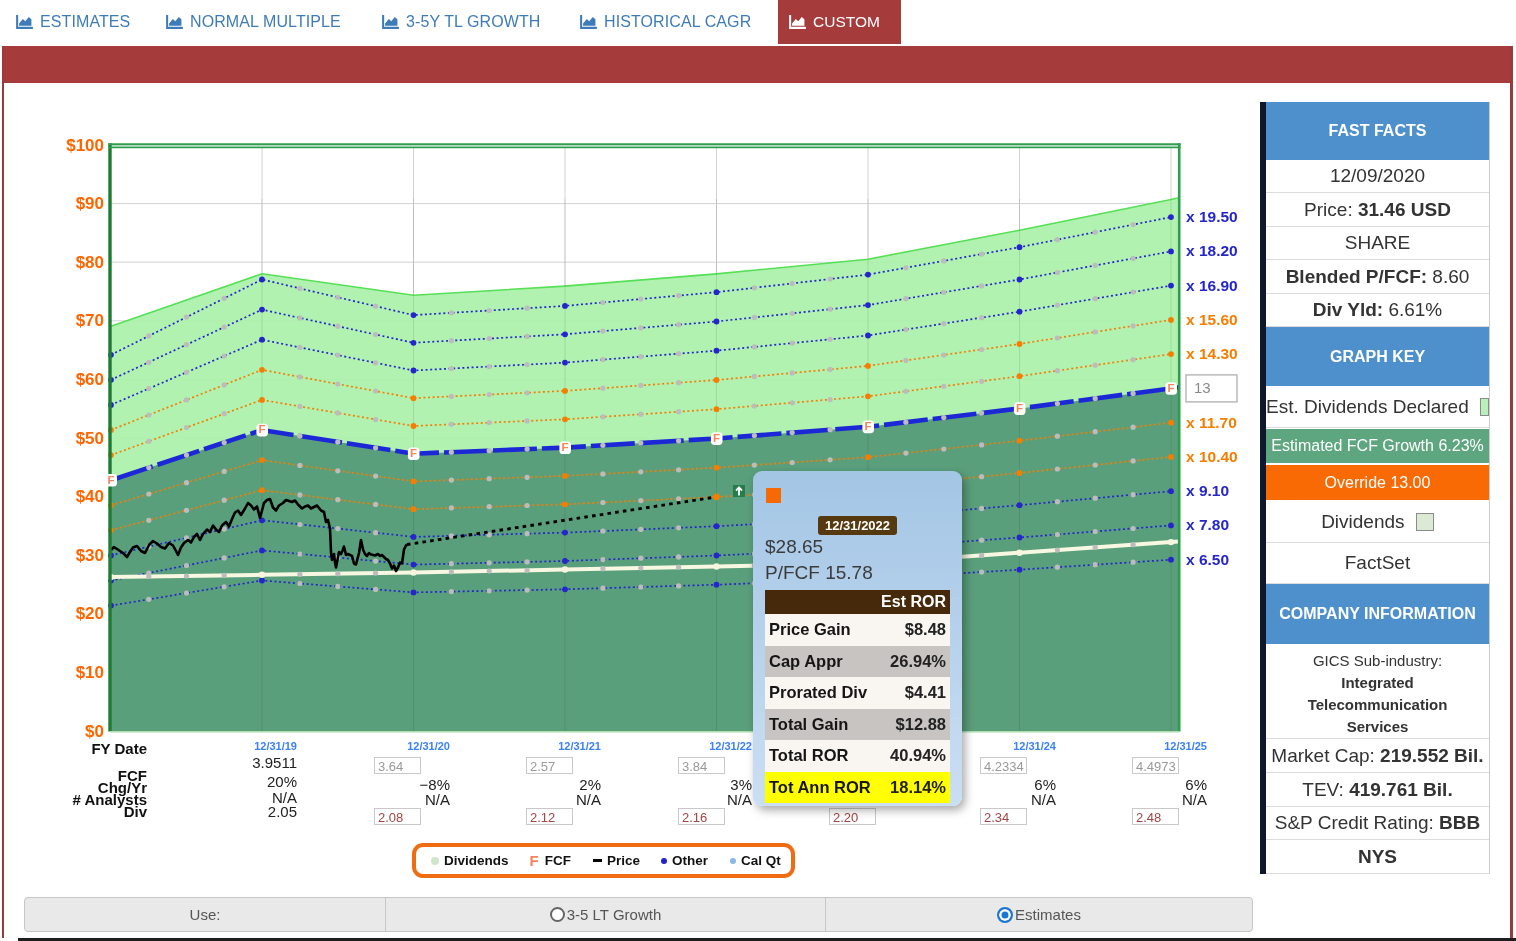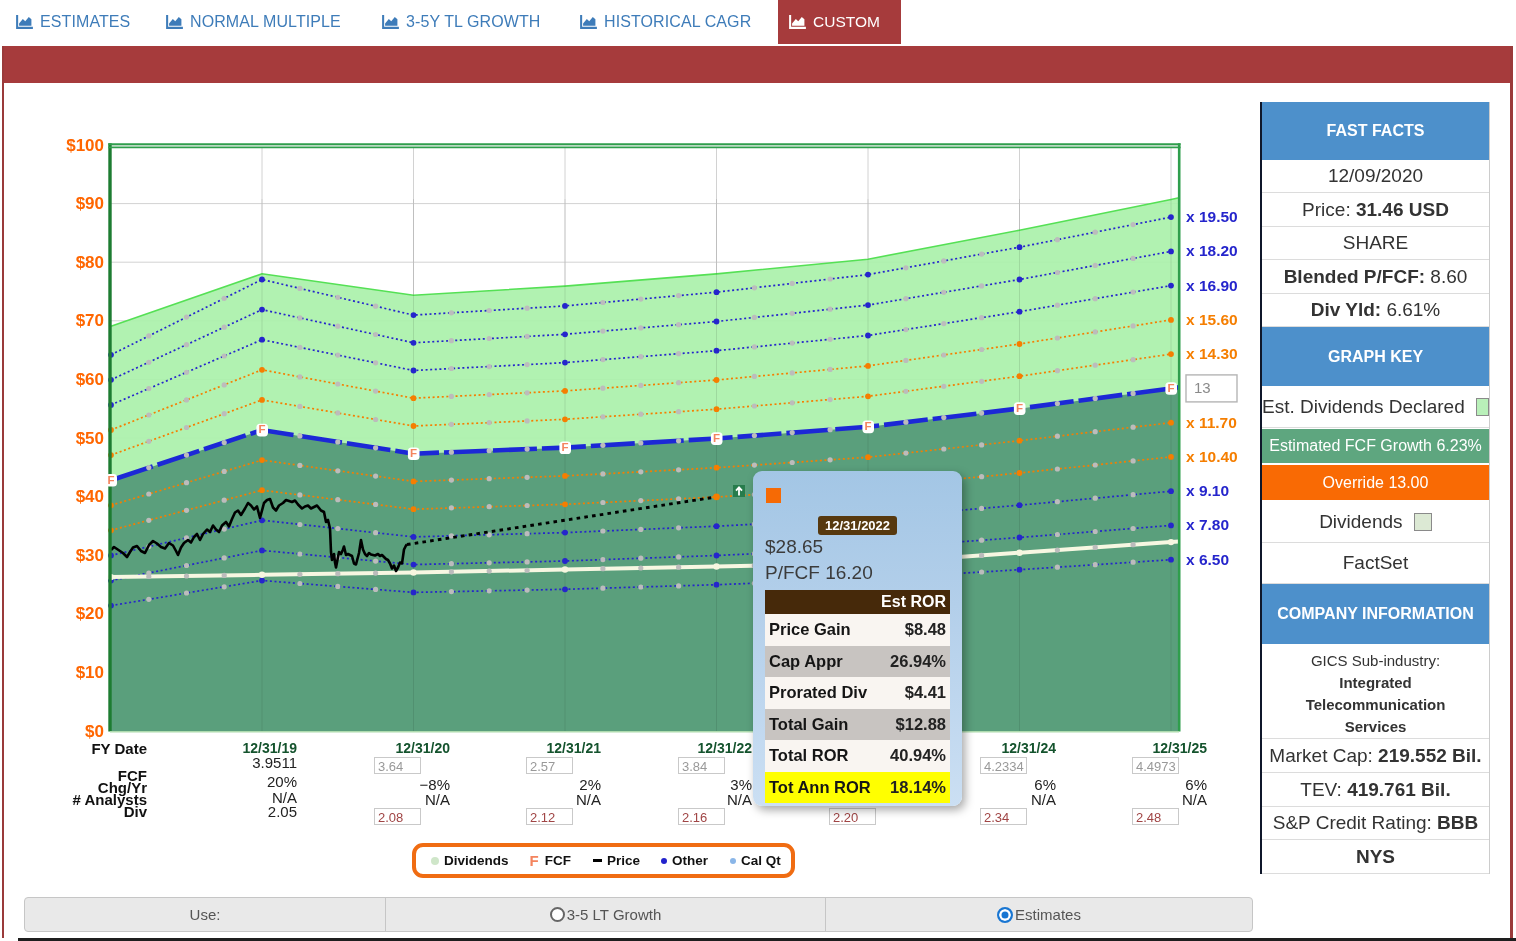--- a/index.html
+++ b/index.html
@@ -7,35 +7,35 @@
 .tab{position:absolute;top:0;height:44px;display:flex;align-items:center;
  color:#3e7cb9;font-size:16px;letter-spacing:0.1px}
 .tic{width:17px;height:14px;margin-right:7px}
 #tabcustom{position:absolute;left:778px;top:0;width:123px;height:44px;background:#a63b3c;
  color:#fff;display:flex;align-items:center;padding-left:11px;font-size:15.5px}
 #band{position:absolute;left:3px;top:46px;width:1508px;height:36.5px;background:#a63b3c}
 #lbord{position:absolute;left:2px;top:46px;width:2px;height:892px;background:#9a3a3a}
 #rbord{position:absolute;left:1510px;top:46px;width:3px;height:892px;background:#9a3a3a}
 #bstrip{position:absolute;left:18px;top:937.5px;width:1498px;height:3.5px;background:#1e1e1e}
 .fyl{position:absolute;right:1369px;font-size:15px;font-weight:bold;color:#111;white-space:nowrap}
-.fyd{position:absolute;font-size:14px;font-weight:bold;color:#14532d;white-space:nowrap}
+.fyd{position:absolute;font-size:11px;font-weight:bold;color:#3b82f6;white-space:nowrap}
 .fyv{position:absolute;font-size:15px;color:#222;white-space:nowrap}
 .fybox{position:absolute;width:47px;height:16.5px;background:#fff;border:1px solid #c9c9c9;
  font-size:13px;color:#999;padding:1px 0 0 3px}
 .fydv{color:#a04545}
 #legend{position:absolute;left:412px;top:843px;width:383px;height:35px;border:4.5px solid #f06c12;
  border-radius:11px;background:#fff;display:flex;align-items:center;font-size:13.5px;font-weight:bold;color:#111;white-space:nowrap}
 .ld{border-radius:50%;display:inline-block}
 #bbar{position:absolute;left:24px;top:897px;width:1229px;height:35px;background:#e9e9e9;
  border:1px solid #c6c6c6;border-radius:4px;display:flex;color:#555;font-size:15px}
 .bc{display:flex;align-items:center;justify-content:center}
 .radio{width:15px;height:15px;border-radius:50%;border:2px solid #666;background:#fff;margin-right:2px}
 .radiob{width:16px;height:16px;border-radius:50%;border:2px solid #1976d2;background:#1976d2;
  box-shadow:inset 0 0 0 2.5px #fff;margin-right:2px}
-#panel{position:absolute;left:1260px;top:102px;width:230px;border-left:2px solid #0f172a;
+#panel{position:absolute;left:1260px;top:102px;width:230px;border-left:6px solid #0f172a;
  border-right:1px solid #ccc;background:#fff}
 #panel .hdr{background:#4d90cb;color:#fff;font-weight:bold;font-size:16px;display:flex;
  align-items:center;justify-content:center}
 #panel .r{display:flex;align-items:center;justify-content:center;font-size:19px;color:#333;
  border-bottom:1px solid #dcdcdc}
 #panel .grn{background:#5ea67f;color:#fff;font-size:16px;display:flex;align-items:center;
  justify-content:center;border-bottom:2px solid #fff;border-top:1px solid #fff}
 #panel .org{background:#f96a04;color:#fff;font-size:16px;display:flex;align-items:center;
  justify-content:center;border-bottom:2px solid #fff}
 #panel .gics{text-align:center;font-size:15px;color:#333;line-height:22px;padding-top:6px;
@@ -638,21 +638,21 @@
     <div class="r" style="height:33px">S&amp;P Credit Rating:&nbsp;<b>BBB</b></div>
     <div class="r" style="height:34px">
       <b>NYS</b>
     </div>
   </div>
 
 <div id="tip">
  <div style="position:absolute;left:13px;top:17px;width:15px;height:15px;background:#f66a05"></div>
  <div id="tipdate">12/31/2022</div>
  <div class="tiptxt" style="top:65px">$28.65</div>
- <div class="tiptxt" style="top:91px">P/FCF 16.20</div>
+ <div class="tiptxt" style="top:91px">P/FCF 15.78</div>
  <table id="tiptab">
   <tbody>
         <tr id="tiph">
           <td colspan="2">Est ROR</td>
         </tr>
   <tr class="w">
           <td>Price Gain</td>
           <td>$8.48</td>
         </tr>
   <tr class="g">

